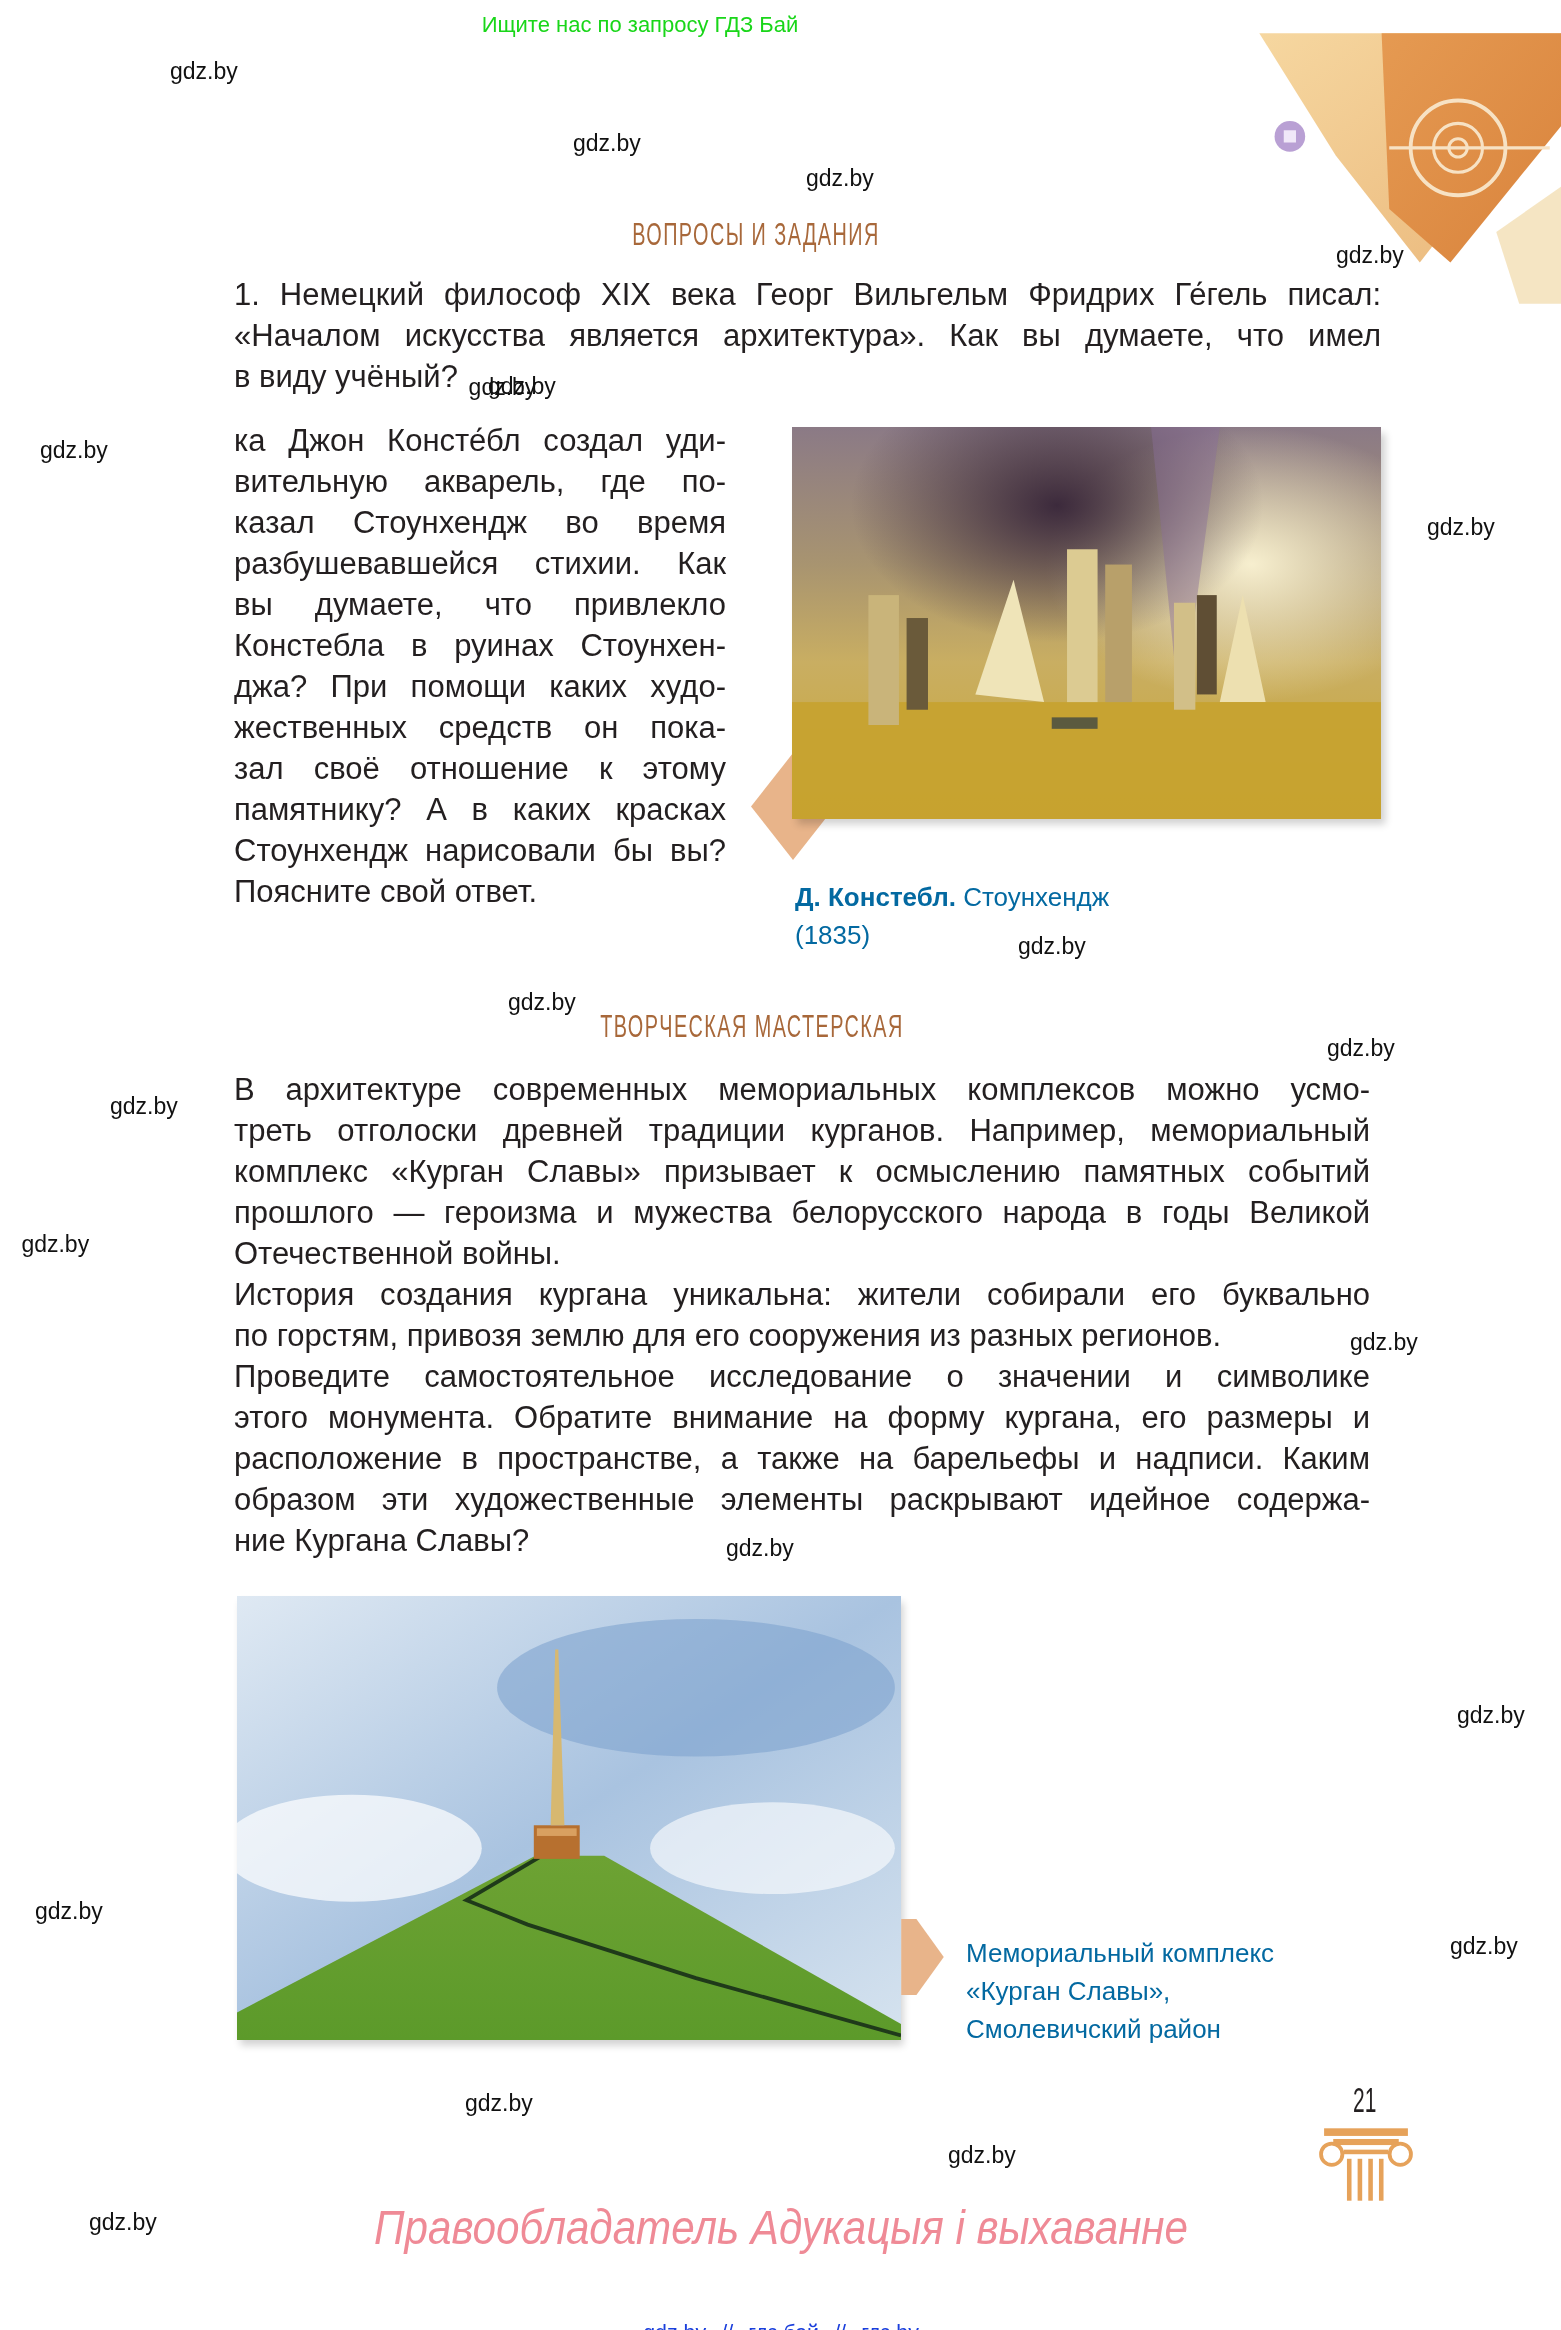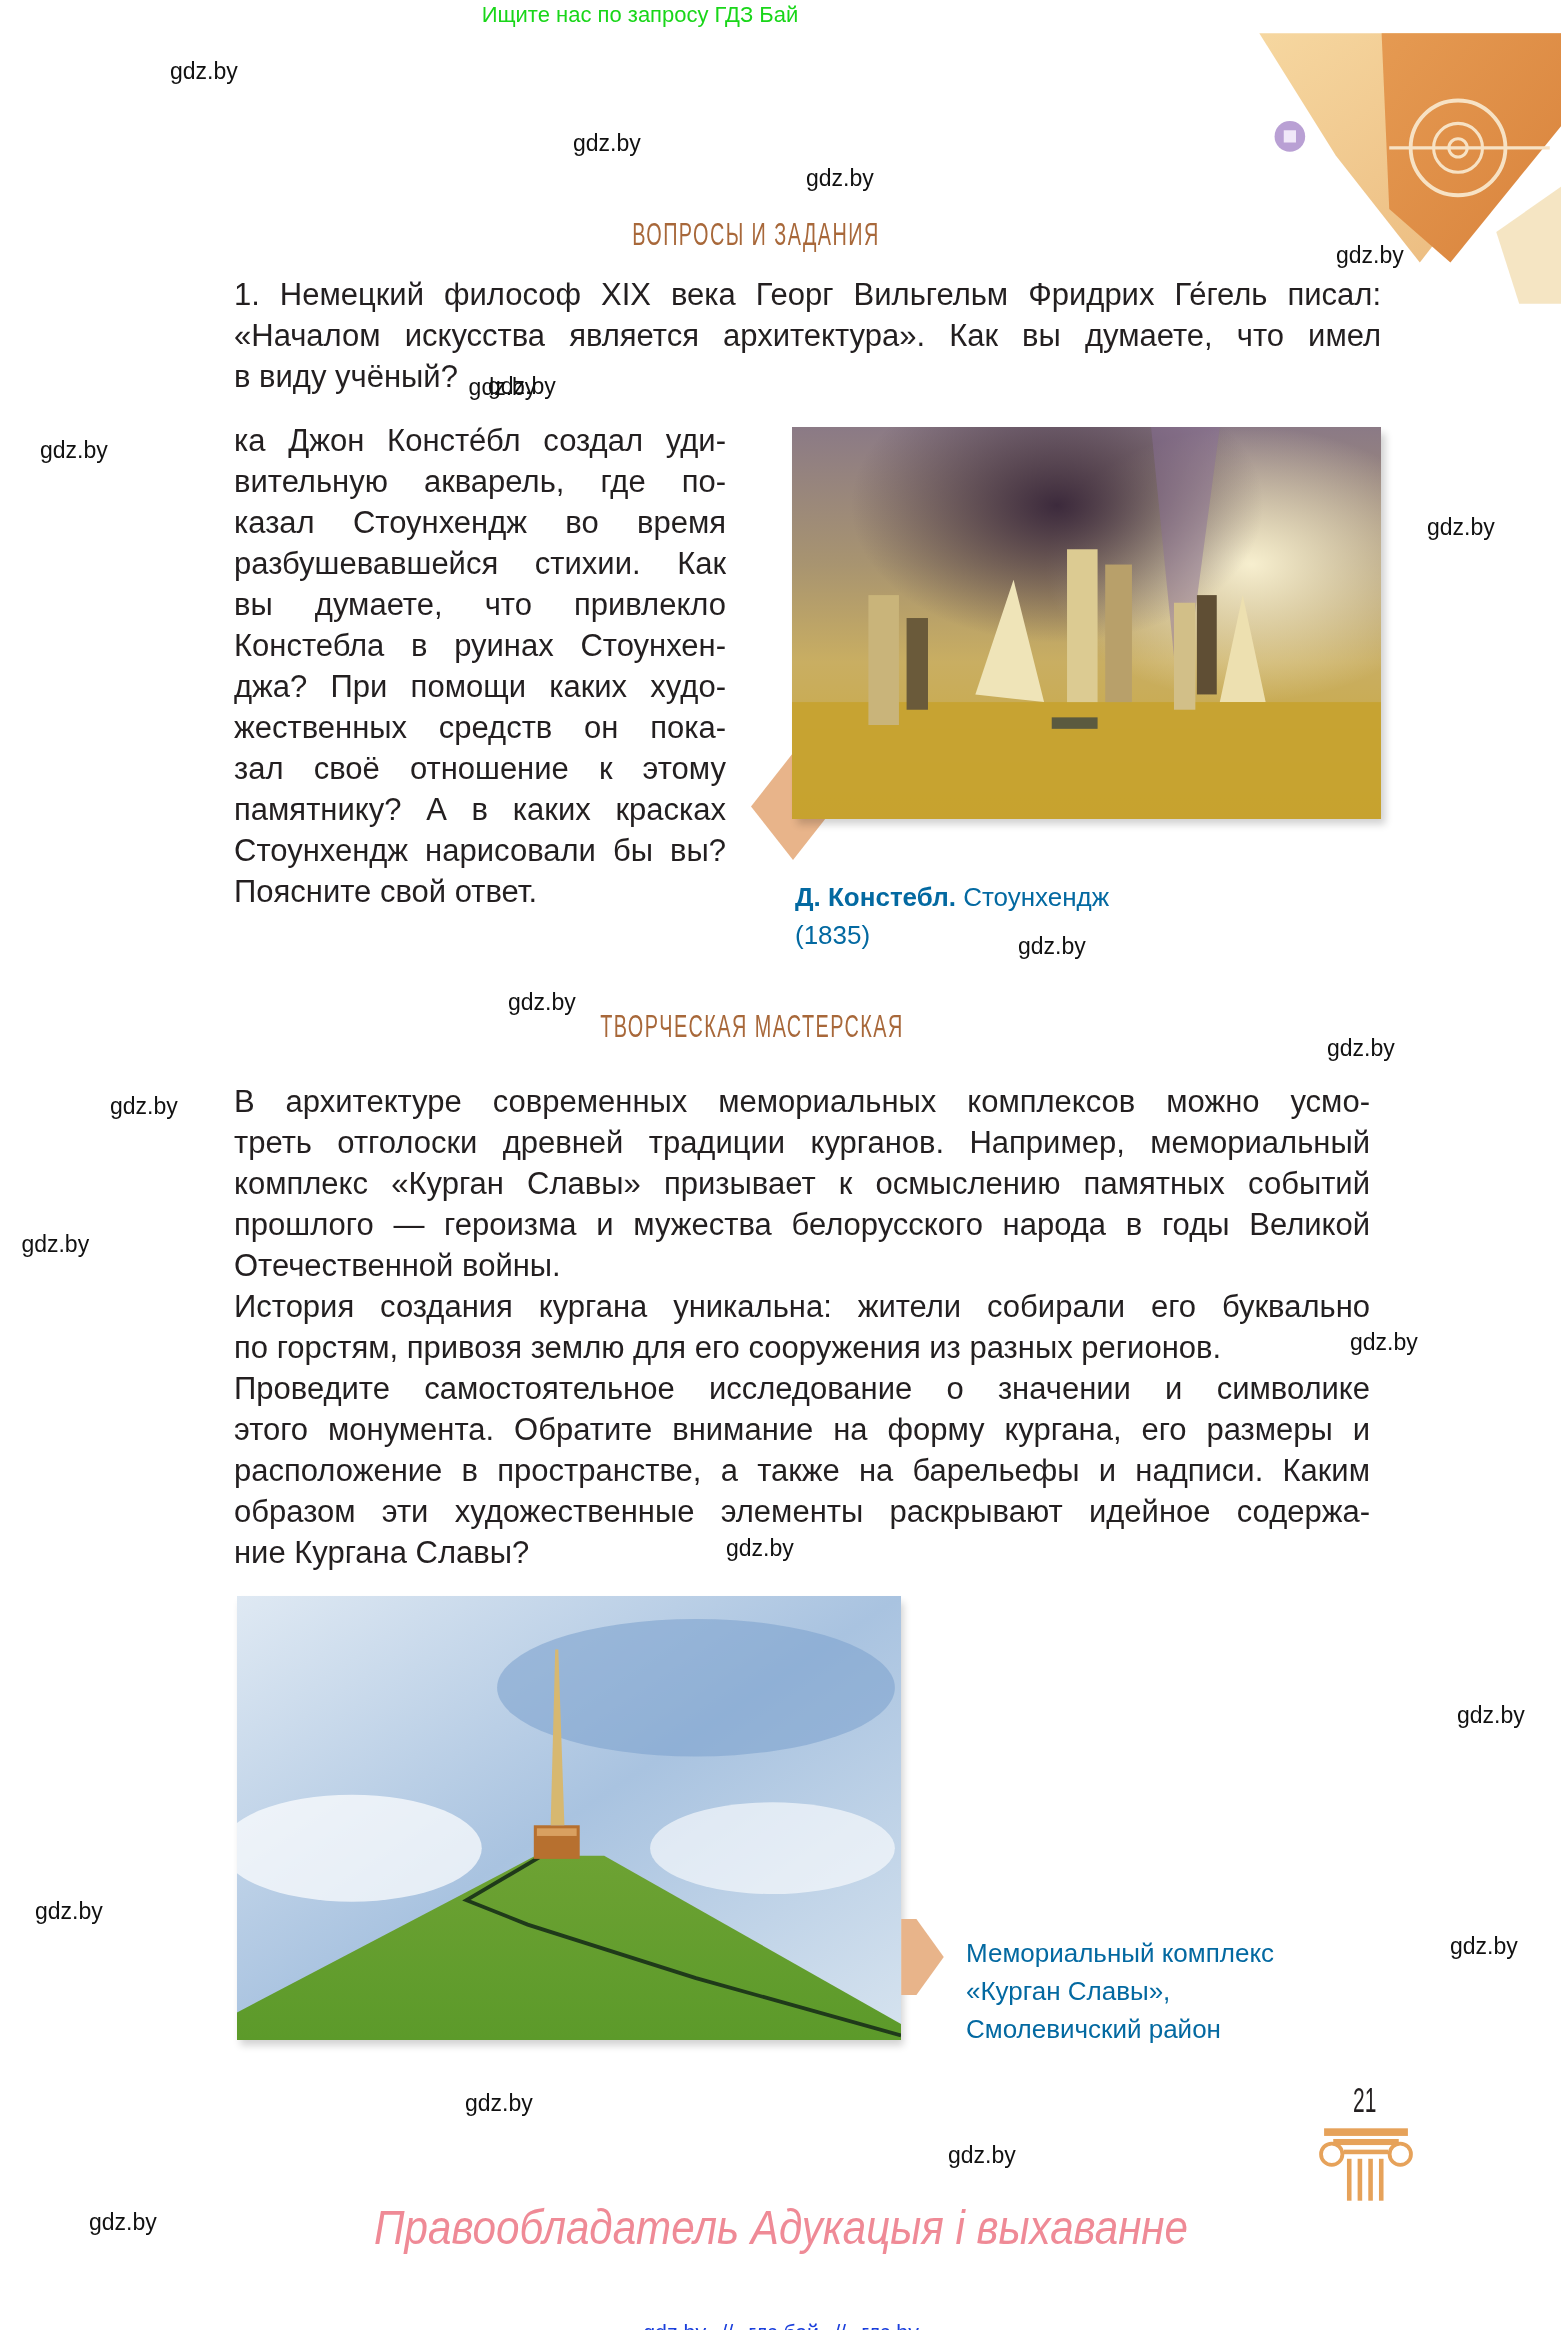--- a/index.html
+++ b/index.html
@@ -1,19 +1,19 @@
 <!DOCTYPE html>
 <html style="font-size:12.2px"><head>
 <meta charset="utf-8">
 <style>
   html, body { margin:0; padding:0; background:#ffffff; }
   body { width:1562px; height:2330px; position:relative; overflow:hidden;
          font-family:"Liberation Sans", "DejaVu Sans", sans-serif; color:#231f20; }
   .abs { position:absolute; }
-  .top-search { left:0; width:1280px; top:2px; text-align:center; font-size:22px; color:#19d619; }
+  .top-search { left:0; width:1280px; top:12px; text-align:center; font-size:22px; color:#19d619; }
   .wm { position:absolute; font-size:23px; color:#111; font-family:"Liberation Sans", sans-serif; white-space:nowrap; }
   .wm.small { font-size:18.3px; }
   .section-title { position:absolute; font-family:"Liberation Sans", sans-serif; font-size:32px;
                    letter-spacing:2.3px; color:#a8683a; transform:scaleX(0.62); transform-origin:center;
                    white-space:nowrap; text-align:center; width:612px; }
   .body-text { position:absolute; font-size:31px; line-height:41px; color:#231f20; }
   .line { display:block; white-space:nowrap; text-align:justify; text-align-last:justify; height:41px; }
   .line.last { text-align-last:left; }
   .deco { position:absolute; left:1244px; top:33px; width:318px; height:271px; overflow:hidden; }
   .painting { position:absolute; left:792px; top:427px; width:589px; height:392px;
@@ -144,21 +144,21 @@
   </svg>
 </div>
 
 <div class="caption" style="left:795px;top:878px;">
   <div><b>Д. Констебл.</b> <span>Стоунхендж</span></div>
   <div>(1835)</div>
 </div>
 
 <div class="section-title" style="left:446px;top:1008px;">ТВОРЧЕСКАЯ МАСТЕРСКАЯ</div>
 
-<div class="body-text" style="left:234px;top:1069px;width:1136px;margin-top:12px;">
+<div class="body-text" style="left:234px;top:1069px;width:1136px;">
   <span class="line">В архитектуре современных мемориальных комплексов можно усмо-</span>
   <span class="line">треть отголоски древней традиции курганов. Например, мемориальный</span>
   <span class="line">комплекс «Курган Славы» призывает к осмыслению памятных событий</span>
   <span class="line">прошлого — героизма и мужества белорусского народа в годы Великой</span>
   <span class="line last">Отечественной войны.</span>
   <span class="line">История создания кургана уникальна: жители собирали его буквально</span>
   <span class="line last">по горстям, привозя землю для его сооружения из разных регионов.</span>
   <span class="line">Проведите самостоятельное исследование о значении и символике</span>
   <span class="line">этого монумента. Обратите внимание на форму кургана, его размеры и</span>
   <span class="line">расположение в пространстве, а также на барельефы и надписи. Каким</span>

